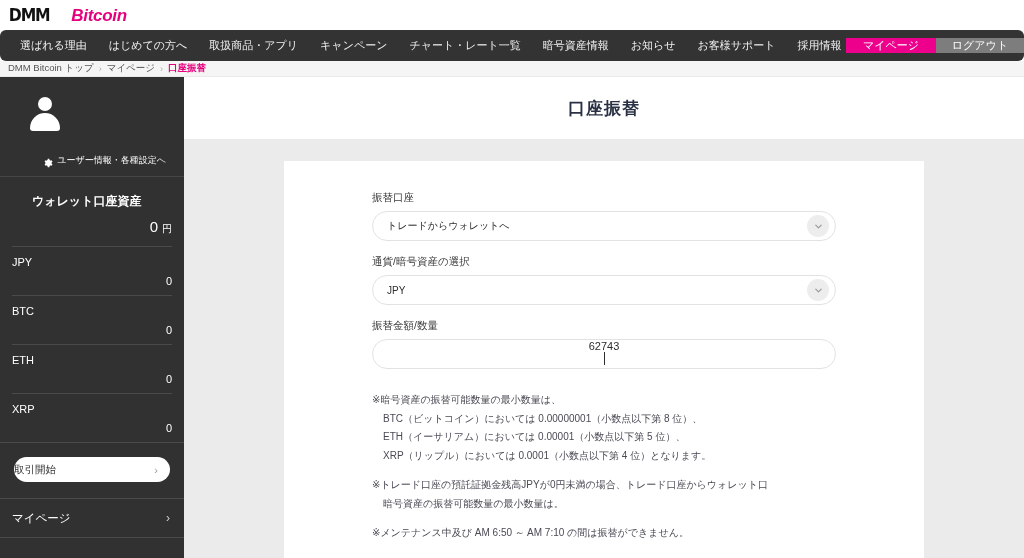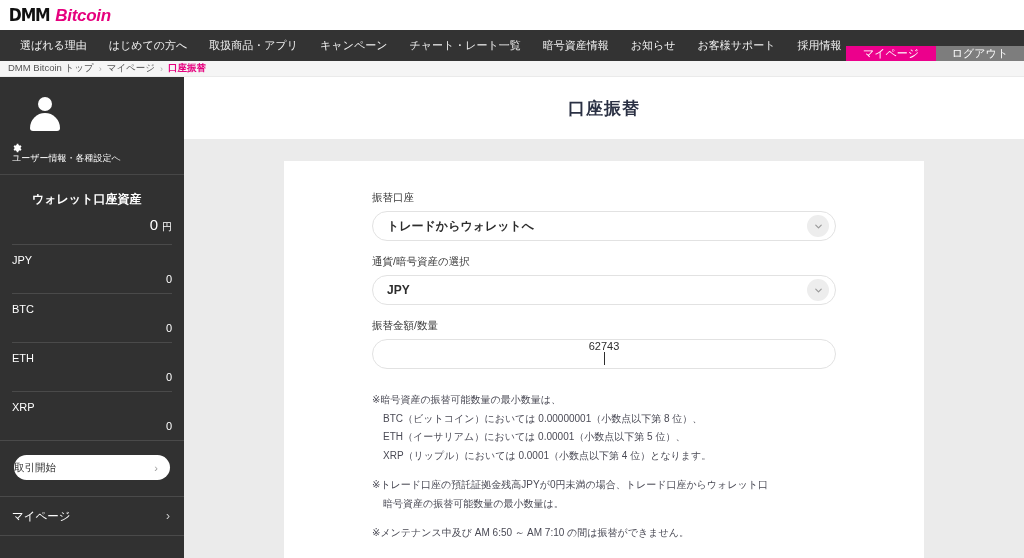--- a/index.html
+++ b/index.html
@@ -41,31 +41,32 @@
     font-weight: bold;
     font-style: normal;
     letter-spacing: -1.2px;
     transform: scaleX(0.92);
   }
   .logo-bitcoin {
     color: #e6007e;
     font-size: 17px;
     font-weight: bold;
     font-style: italic;
-    margin-left: 4px;
+    margin-left: 20px;
     letter-spacing: -0.3px;
   }
 
   
   .globalnav {
     height: 31px;
     background: #333333;
     display: flex;
-    align-items: flex-end;
+    align-items: center;
     position: relative;
+    border-radius: 6px;
   }
   .globalnav-items {
     display: flex;
     align-items: center;
     padding-left: 9px;
     flex: 1;
     min-width: 0;
   }
   .gnav-item {
     color: #f2f2f2;
@@ -162,26 +163,25 @@
     position: absolute;
     left: 2px;
     top: 16px;
     width: 30px;
     height: 18px;
     background: #ffffff;
     border-radius: 15px 15px 3px 3px;
   }
   .side-settings {
     display: flex;
-    align-items: flex-start;
+    align-items: flex-end;
     justify-content: flex-end;
-    margin-top: 11px;
+    margin-top: 23px;
     padding-right: 6px;
     cursor: pointer;
-    flex-direction: column;
   }
   .gear {
     width: 10px;
     height: 10px;
     margin-right: 4px;
     flex: 0 0 10px;
   }
   .side-settings-label {
     color: #ffffff;
     font-size: 9px;
@@ -322,24 +322,23 @@
     border-radius: 15px;
     background: #ffffff;
     display: flex;
     align-items: center;
     padding: 0 6px 0 14px;
     box-sizing: border-box;
     position: relative;
     cursor: pointer;
   }
   .select-value {
-    font-size: 12px;
+    font-size: 10px;
     color: #2d2d2d;
     flex: 1;
-    font-weight: bold;
   }
   .select-arrow {
     width: 22px;
     height: 22px;
     border-radius: 50%;
     background: #ededed;
     display: flex;
     align-items: center;
     justify-content: center;
     flex: 0 0 22px;

